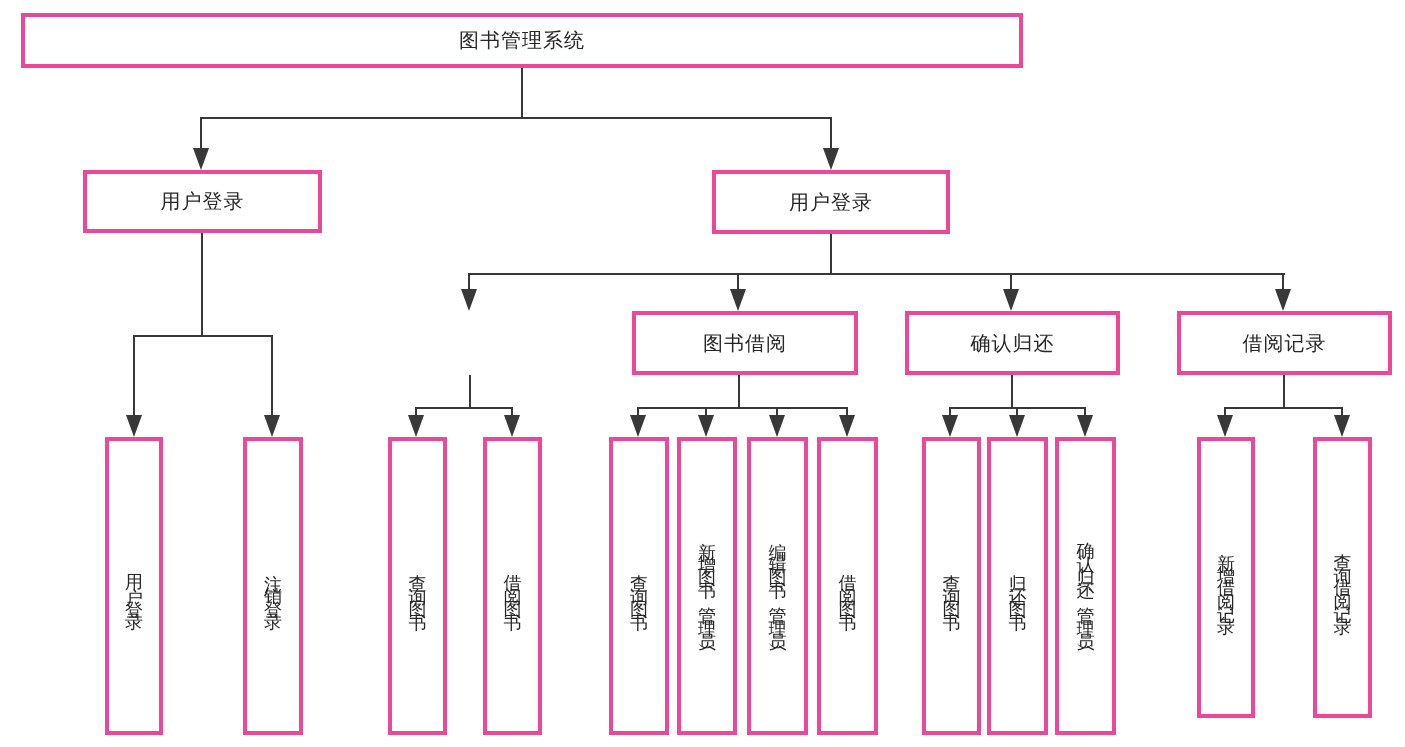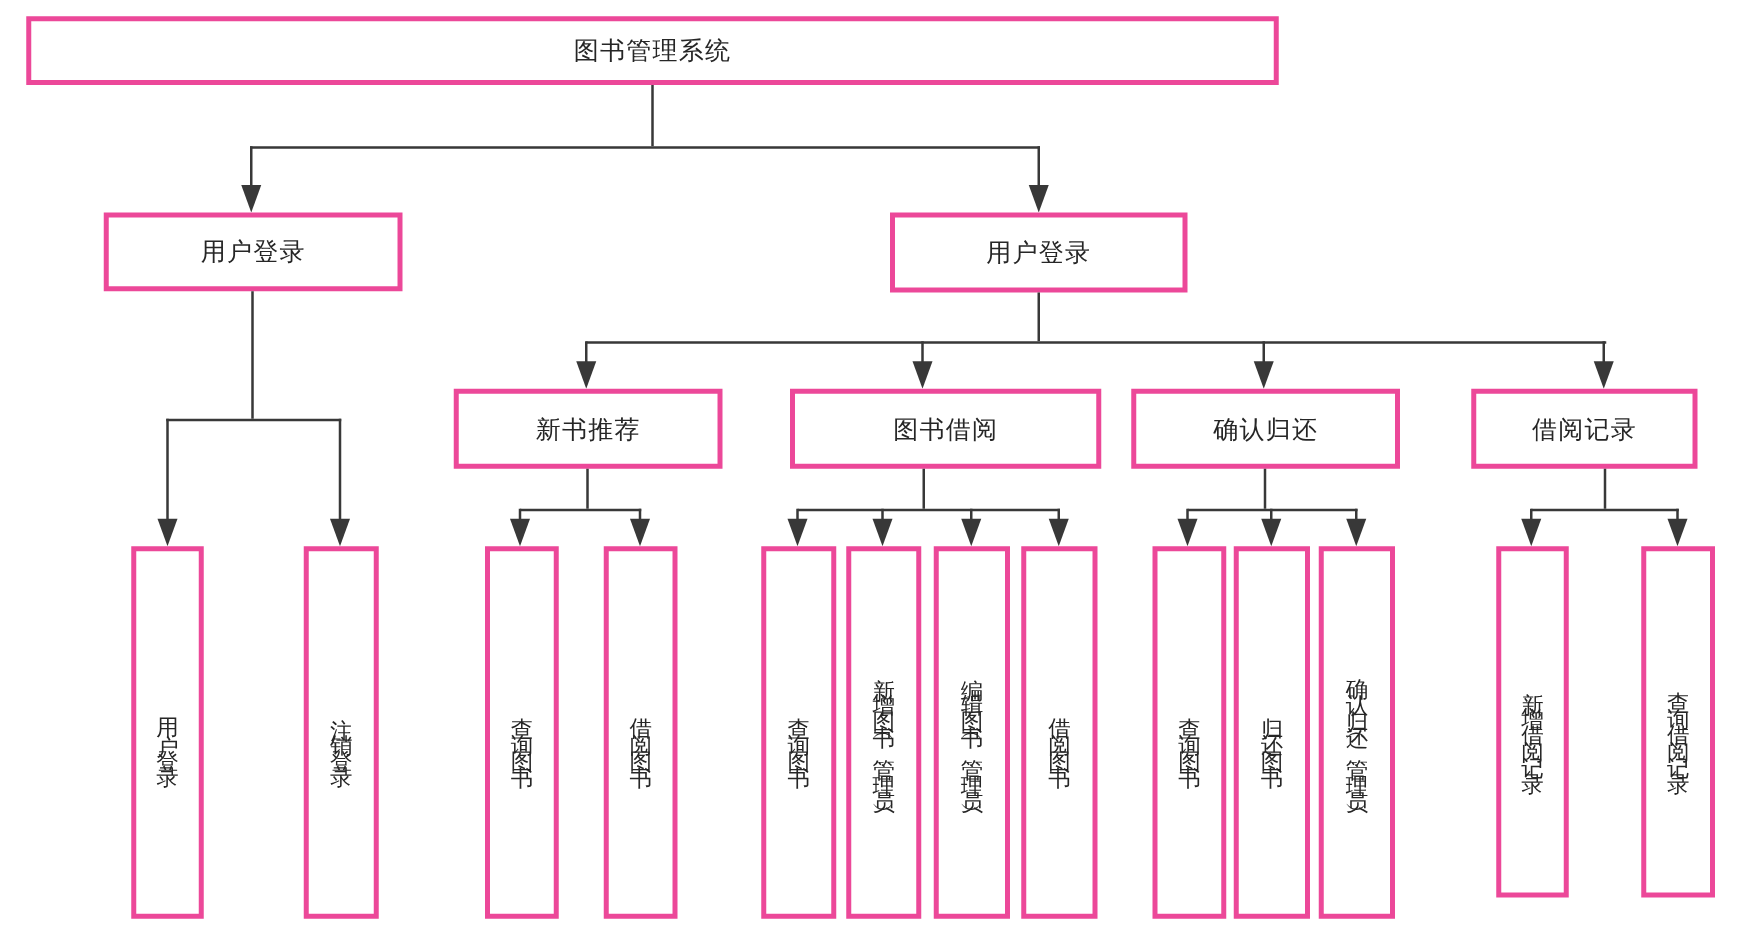--- a/index.html
+++ b/index.html
@@ -78,30 +78,27 @@
   <div class="edge" style="left:469px;top:273px;width:816px;height:2px"></div>
   <div class="edge" style="left:468px;top:273px;width:2px;height:18px"></div>
   <div class="arrow" style="left:461px;top:289px"></div>
   <div class="edge" style="left:737px;top:273px;width:2px;height:18px"></div>
   <div class="arrow" style="left:730px;top:289px"></div>
   <div class="edge" style="left:1010px;top:273px;width:2px;height:18px"></div>
   <div class="arrow" style="left:1003px;top:289px"></div>
   <div class="edge" style="left:1282px;top:273px;width:2px;height:18px"></div>
   <div class="arrow" style="left:1275px;top:289px"></div>
 
-  <div class="box h" style="left:363px;top:311px;width:215px;height:64px">
-    <span>新书推荐</span>
-  </div>
-  <div class="box h" style="left:632px;top:311px;width:249px;height:64px">
+  <div class="box h" style="left:632px;top:311px;width:226px;height:64px">
     <span>图书借阅</span>
   </div>
   <div class="box h" style="left:905px;top:311px;width:215px;height:64px">
     <span>确认归还</span>
   </div>
-  <div class="box h" style="left:1177px;top:311px;width:181px;height:64px">
+  <div class="box h" style="left:1177px;top:311px;width:215px;height:64px">
     <span>借阅记录</span>
   </div>
 
   <div class="edge" style="left:469px;top:375px;width:2px;height:32px"></div>
   <div class="edge" style="left:416px;top:407px;width:97px;height:2px"></div>
   <div class="edge" style="left:415px;top:407px;width:2px;height:10px"></div>
   <div class="arrow" style="left:408px;top:415px"></div>
   <div class="edge" style="left:511px;top:407px;width:2px;height:10px"></div>
   <div class="arrow" style="left:504px;top:415px"></div>
 

